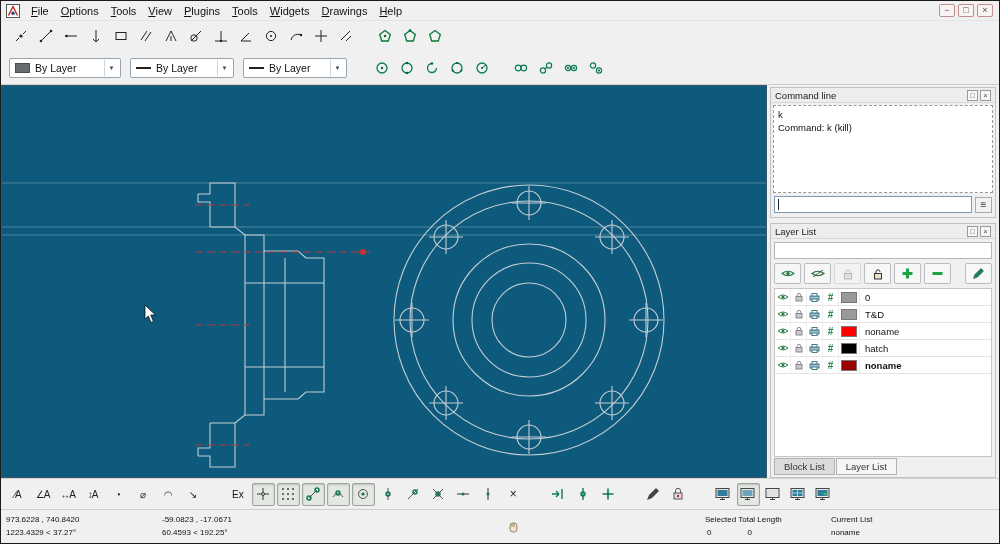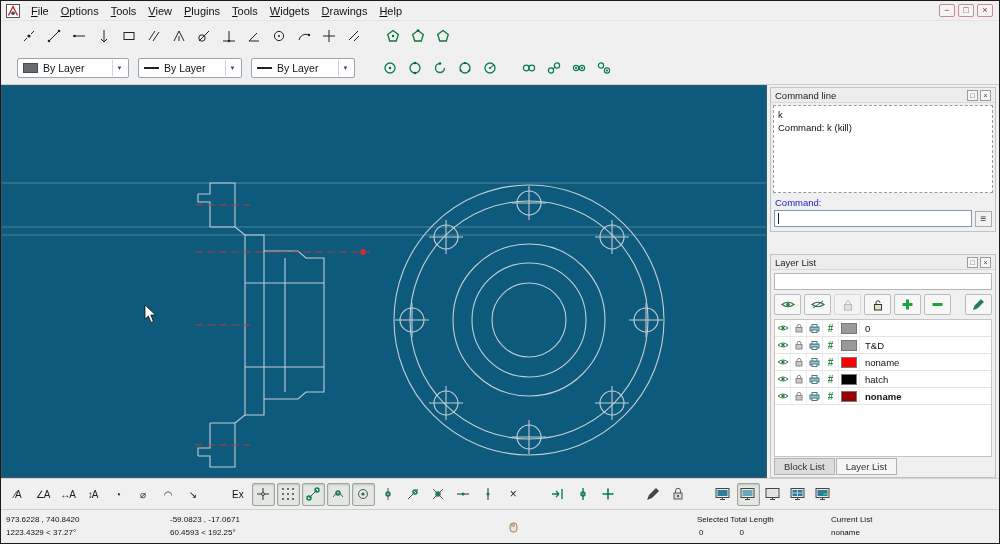--- a/index.html
+++ b/index.html
@@ -7,37 +7,37 @@
 body{font-family:"Liberation Sans",sans-serif;background:#9a9a9a}
 .window{width:1000px;height:544px;background:#f0f0f0;border:1px solid #1b1b1b;display:flex;flex-direction:column;overflow:hidden}
 
 .menubar{height:19px;display:flex;align-items:center;padding:1px 3px;font-size:11px;color:#111}
 .appicon{width:14px;height:14px;margin:0 5px 0 2px}
 .menu-item{display:block;padding:1px 6px;cursor:default}
 .menu-item::first-letter{text-decoration:underline}
 .winctrl{margin-left:auto;display:flex;gap:3px;padding-right:3px}
 .winbtn{width:16px;height:13px;border:1px solid #c09090;background:#f8f4f4;font-size:9px;line-height:11px;text-align:center;color:#6b3a3a;border-radius:2px}
 
-.toolbar{display:flex;align-items:center;gap:2px;padding:2px 16px;background:#f0f0f0}
+.toolbar{display:flex;align-items:center;gap:2px;padding:2px 8px;background:#f0f0f0}
 .tb1{height:31px;border-top:1px solid #e4e4e4}
 .tb2{height:33px}
 .tbtn,.bbtn{width:23px;height:23px;display:flex;align-items:center;justify-content:center;border:1px solid transparent;border-radius:2px;background:transparent;font-size:11px;color:#222;padding:0}
 .bbtn.pressed{background:#e3e8e3;border:1px solid #9aa79a;box-shadow:inset 0 1px 2px rgba(0,0,0,.18)}
 .sep{width:12px}
 .gap{width:18px}
 .combo{height:20px;border:1px solid #98a6b2;background:#fff;display:flex;align-items:center;font-size:10.5px;padding:0 2px 0 5px;margin-right:7px;border-radius:2px;color:#111}
 .combo .sw{width:15px;height:10px;background:#666b70;border:1px solid #4a4a4a;margin-right:5px}
 .combo .lnsw{width:15px;height:2px;background:#222;margin-right:5px}
 .combo .val{flex:1;white-space:nowrap}
 .combo .arrow{width:14px;height:16px;border-left:1px solid #ccd4da;display:flex;align-items:center;justify-content:center;font-size:6px;color:#445;margin-left:4px}
 
 .main{flex:1;display:flex;min-height:0;border-top:1px solid #cccccc}
 .canvas{width:766px;position:relative;background:#0d5a7d;border:1px solid #39566a;overflow:hidden}
 .canvas svg.drawing{position:absolute;left:0;top:0}
-.rightpanel{flex:1;display:flex;flex-direction:column;min-height:0;padding:2px 3px 0 3px;gap:22px;background:#f0f0f0}
+.rightpanel{flex:1;display:flex;flex-direction:column;min-height:0;padding:2px 3px 0 3px;gap:5px;background:#f0f0f0}
 .dock{display:flex;flex-direction:column;border:1px solid #c2c2c2;background:#f0f0f0}
 .docktitle{height:15px;display:flex;align-items:center;font-size:9.5px;padding:0 4px;color:#222;background:#ededed;border-bottom:1px solid #d8d8d8}
 .dockbtns{margin-left:auto;display:flex;gap:2px}
 .dockbtn{width:11px;height:11px;border:1px solid #9a9a9a;background:#f6f6f6;font-size:7px;line-height:9px;text-align:center;color:#444}
 .cmdhistory{height:88px;background:#fff;border:1px dashed #999;margin:2px;font-size:9.5px;padding:2px 4px;color:#111;line-height:1.4}
 .cmdprompt{font-size:9.5px;color:#1d24c8;padding:2px 4px 1px}
 .cmdrow{display:flex;align-items:center;gap:3px;padding:1px 3px 4px}
 .cmdinputwrap{position:relative;flex:1;display:flex}
 .cmdinput{width:100%;height:17px;border:1px solid #7a9ab5;background:#fff;font-size:10px;padding:0 4px;font-family:"Liberation Sans",sans-serif}
 .caret{position:absolute;left:4px;top:3px;width:1px;height:11px;background:#222}
@@ -57,21 +57,21 @@
 .lswatch i{width:16px;height:11px;border:1px solid #777;display:block}
 .lname{flex:1;padding-left:5px;color:#111}
 .lrow.current .lname{font-weight:bold}
 .tabs{display:flex;padding:1px 3px 2px;gap:1px}
 .tab{height:17px;padding:0 9px;font-size:9.5px;display:flex;align-items:center;border:1px solid #b2b2b2;background:#dcdcdc;color:#333}
 .tab.active{background:#f5f5f5}
 
 .bottombar{height:31px;display:flex;align-items:center;gap:2px;padding:0 5px;background:#f0f0f0;border-top:1px solid #d2d2d2}
 .exbtn{font-size:10px;color:#111;padding:0 5px;height:21px;display:flex;align-items:center;background:transparent;border:1px solid transparent}
 .dimglyph{font-size:10px;letter-spacing:-1px}
-.statusbar{height:34px;display:flex;align-items:stretch;background:#f0f0f0;border-top:1px solid #cfcfcf;font-size:8px;color:#111;padding:3px 60px 3px 5px;gap:16px}
+.statusbar{height:34px;display:flex;align-items:stretch;background:#f0f0f0;border-top:1px solid #cfcfcf;font-size:8px;color:#111;padding:3px 60px 3px 5px;gap:8px}
 .sb-block{display:flex;flex-direction:column;justify-content:center;line-height:1.6;white-space:nowrap}
 .sb-abs{width:148px}
 .sb-rel{width:160px}
 .sb-mid{flex:1;display:flex;align-items:center;justify-content:center}
 .sb-sel{width:118px}
 .sb-sel .vals{display:flex;gap:36px;padding-left:2px}
 .sb-layer{width:108px}
 .sb-grid{width:95px}
 svg{display:block}
 </style>
@@ -342,21 +342,20 @@
           <span>Command line</span>
           <span class="dockbtns">
             <span class="dockbtn">□</span>
             <span class="dockbtn">×</span>
           </span>
         </div>
         <div class="cmdhistory">
           <div>k</div>
           <div>Command: k (kill)</div>
         </div>
-        <div class="cmdprompt">Command:</div>
         <div class="cmdrow">
           <span class="cmdinputwrap">
             <input class="cmdinput" value="" style="">
             <span class="caret"></span>
           </span>
           <span class="cmdmenubtn">≡</span>
         </div>
       </div>
 
       <div class="dock layerdock">

